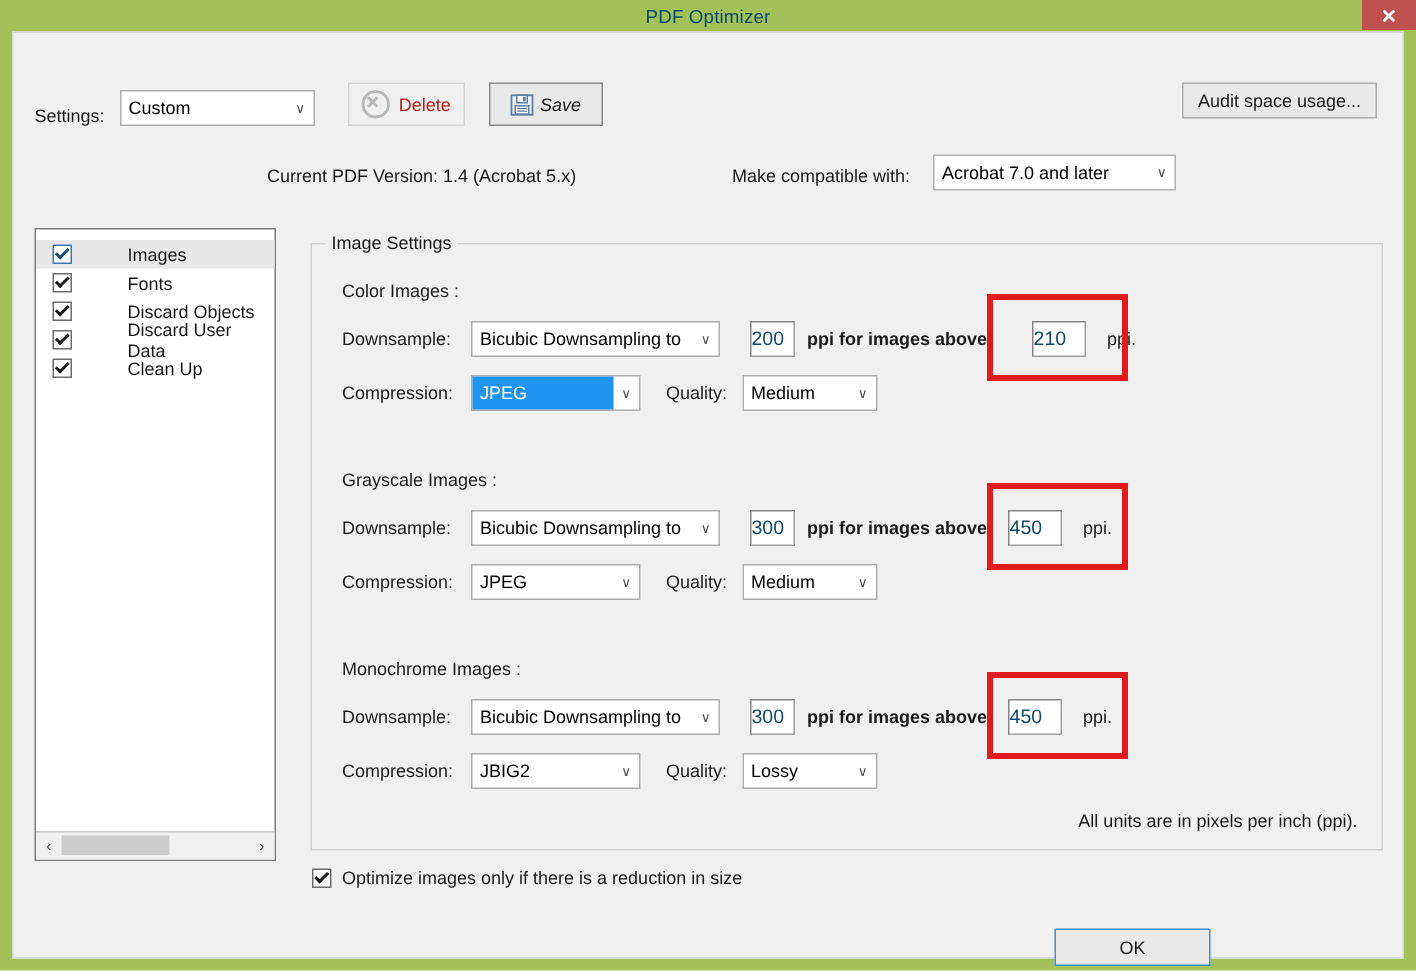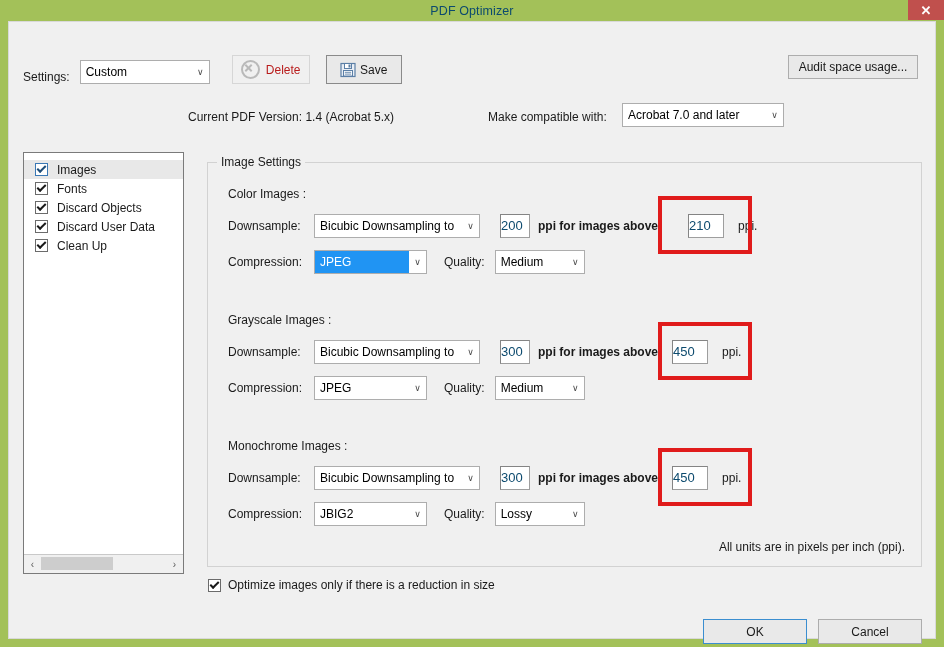--- a/index.html
+++ b/index.html
@@ -159,28 +159,28 @@
   #delete-icon {
     width: 15px; height: 15px; border-radius: 50%;
     border: 2px solid #b9b9b9; margin-right: 6px;
     position: relative; flex: none;
   }
   #delete-icon::before, #delete-icon::after {
     content:""; position:absolute; left:1px; top:5px; width:9px; height:2px; background:#b9b9b9;
   }
   #delete-icon::before { transform: rotate(45deg); }
   #delete-icon::after  { transform: rotate(-45deg); }
-  #save-btn { margin-left: 16px; width: 76px; height: 29px; border-color: #8a8a8a; }
+  #save-btn { margin-left: 16px; width: 76px; height: 29px; border-color: #8a8a8a; font-style: italic; }
   #save-icon {
     width: 16px; height: 16px; margin-right: 4px; flex: none;
   }
   #audit-btn { position: absolute; right: 17px; top: 33px; width: 130px; height: 24px; }
 
   #version-row { position: absolute; left: 0; top: 88px; width: 100%; }
-  #version-text { position: absolute; left: 179px; top: 0; text-align: right; }
+  #version-text { position: absolute; left: 169px; top: 0; text-align: right; }
   #compat-label { position: absolute; left: 479px; top: 0; }
   #compat-combo { position: absolute; left: 613px; top: -7px; width: 162px; }
 
   
   #left-panel {
     position: absolute;
     left: 14px; top: 130px;
     width: 161px; height: 422px;
     box-sizing: border-box;
     background: #ffffff;
@@ -188,20 +188,21 @@
     display: flex;
     flex-direction: column;
   }
   #panel-list { flex: 1; padding-top: 7px; }
   .panel-item {
     display: flex;
     align-items: center;
     height: 19px;
     padding-left: 11px;
     cursor: pointer;
+    gap: 28px;
   }
   .panel-item.selected { background: #e8e8e8; }
   .panel-item .item-label { margin-left: 9px; font-size: 12px; }
 
   #panel-scroll {
     height: 18px;
     border-top: 1px solid #c9c9c9;
     background: #f0f0f0;
     display: flex;
     align-items: center;
@@ -432,16 +433,15 @@
         </div>
         <div class="redbox" style="left: 649px; top: 426px; width: 94px; height: 58px;"></div>
       </div>
 
     <div id="optimize-row">
       <span class="cb checked" id="opt-cb"></span>
       <span class="opt-label lbl">Optimize images only if there is a reduction in size</span>
     </div>
 
     <div id="ok-btn" class="btn default">OK</div>
-    <div id="cancel-btn" class="btn">Cancel</div>
 
   </div>
 </div>
 
 </body></html>

